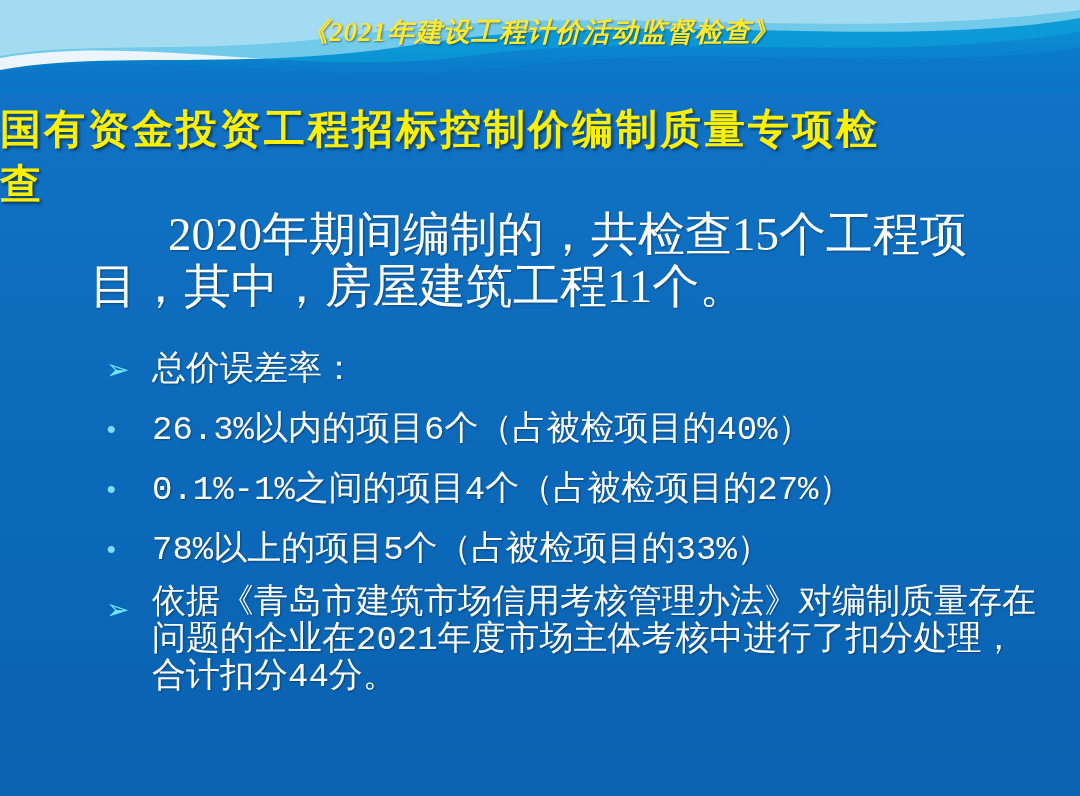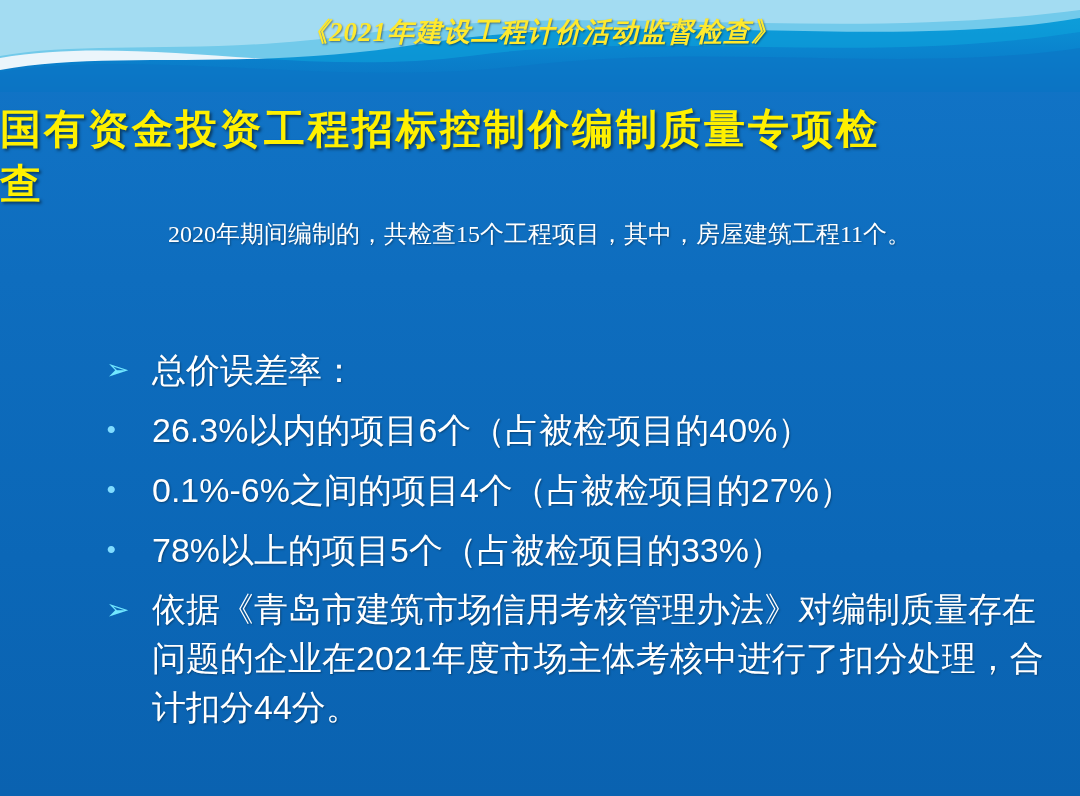--- a/index.html
+++ b/index.html
@@ -63,21 +63,21 @@
     letter-spacing: 3px;
     font-family: "Liberation Sans", sans-serif;
     text-shadow: 2px 2px 3px rgba(0,0,0,0.5);
   }
   .intro {
     position: absolute;
     left: 90px;
     top: 208px;
     width: 920px;
     color: #ffffff;
-    font-size: 24px;
+    font-size: 47px;
     line-height: 52px;
     font-family: "Liberation Serif", serif;
     text-shadow: 1px 1px 2px rgba(0,0,0,0.35);
   }
   .intro .indent {
     display: inline-block;
     width: 78px;
   }
   .bullets {
     position: absolute;
@@ -102,25 +102,25 @@
   }
   .marker.dot {
     color: #7fdcff;
     font-size: 30px;
   }
   .bullet-text {
     flex: 1;
     color: #ffffff;
     font-size: 34px;
     line-height: 50px;
-    font-family: Liberation Sans, sans-serif;
+    font-family: Liberation Mono, monospace;
     text-shadow: 1px 1px 2px rgba(0,0,0,0.35);
   }
   .bullet-text.multi {
-    line-height: 49px;
+    line-height: 37px;
   }
 </style>
 </head>
 <body>
 
 <div class="slide">
 
   <div class="banner">
     <svg width="1080" height="92" viewBox="0 0 1080 92">
       <path d="M0,0 L1080,0 L1080,18 C880,52 640,8 420,44 C250,72 110,50 0,70 Z" fill="#ffffff" opacity="0.92"></path>
@@ -142,21 +142,21 @@
       <div class="bullet-text">总价误差率：</div>
     </div>
 
     <div class="bullet-row">
       <div class="marker dot">•</div>
       <div class="bullet-text">26.3%以内的项目6个（占被检项目的40%）</div>
     </div>
 
     <div class="bullet-row">
       <div class="marker dot">•</div>
-      <div class="bullet-text">0.1%-6%之间的项目4个（占被检项目的27%）</div>
+      <div class="bullet-text">0.1%-1%之间的项目4个（占被检项目的27%）</div>
     </div>
 
     <div class="bullet-row">
       <div class="marker dot">•</div>
       <div class="bullet-text">78%以上的项目5个（占被检项目的33%）</div>
     </div>
 
     <div class="bullet-row">
       <div class="marker">➢</div>
       <div class="bullet-text multi">依据《青岛市建筑市场信用考核管理办法》对编制质量存在问题的企业在2021年度市场主体考核中进行了扣分处理，合计扣分44分。</div>

